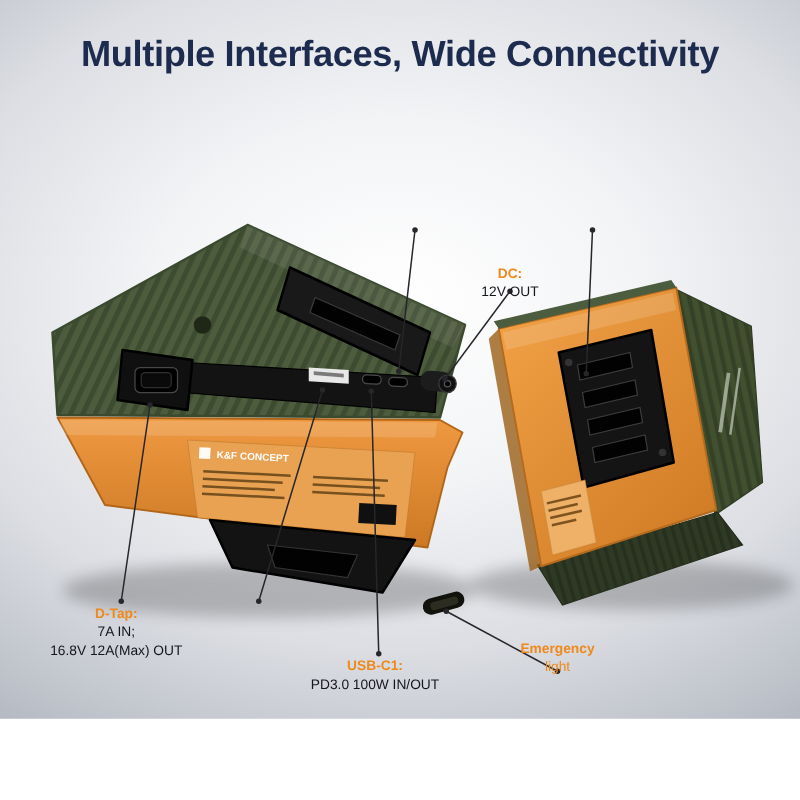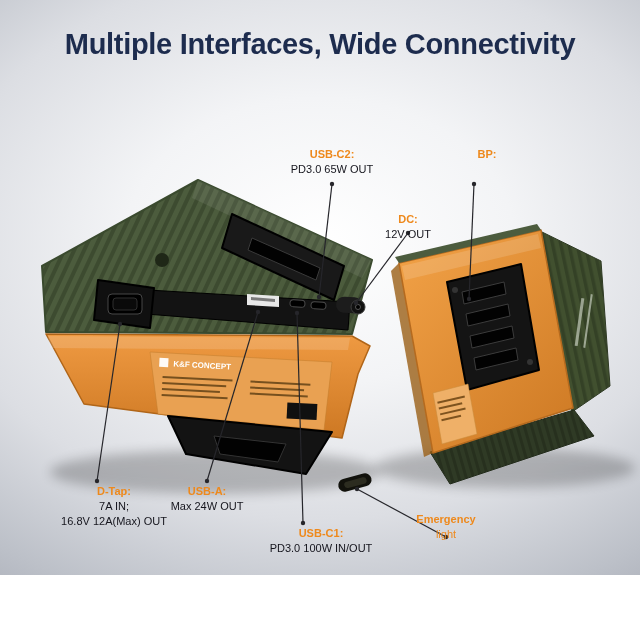--- a/index.html
+++ b/index.html
@@ -175,46 +175,37 @@
         <circle cx="120" cy="324" r="2.2"></circle>
       <circle cx="207" cy="481" r="2.2"></circle>
         <circle cx="258" cy="312" r="2.2"></circle>
       <circle cx="303" cy="523" r="2.2"></circle>
         <circle cx="297" cy="313" r="2.2"></circle>
       <circle cx="446" cy="537" r="2.2"></circle>
         <circle cx="357" cy="489" r="2.2"></circle>
     </g>
   </svg>
 
-  <div class="callout" style="left:332px;top:147px">
-    <span class="hd">USB-C2:</span>
-    <span class="ln">PD3.0 65W OUT</span>
-  </div>
 
   <div class="callout" style="left:487px;top:147px">
-    <span class="hd">BP:</span>
   </div>
 
   <div class="callout" style="left:408px;top:212px">
     <span class="hd">DC:</span>
     <span class="ln">12V OUT</span>
   </div>
 
-  <div class="callout" style="left:114px;top:484px">
+  <div class="callout" style="left:93px;top:484px">
     <span class="hd">D-Tap:</span>
     <span class="ln">7A IN;</span>
     <span class="ln">16.8V 12A(Max) OUT</span>
   </div>
 
-  <div class="callout" style="left:207px;top:484px">
-    <span class="hd">USB-A:</span>
-    <span class="ln">Max 24W OUT</span>
-  </div>
-
-  <div class="callout" style="left:321px;top:526px">
+
+  <div class="callout" style="left:300px;top:526px">
     <span class="hd">USB-C1:</span>
     <span class="ln">PD3.0 100W IN/OUT</span>
   </div>
 
   <div class="callout orange" style="left:446px;top:512px">
     <span class="hd">Emergency</span>
     <span class="ln">light</span>
   </div>
 
 </div>

